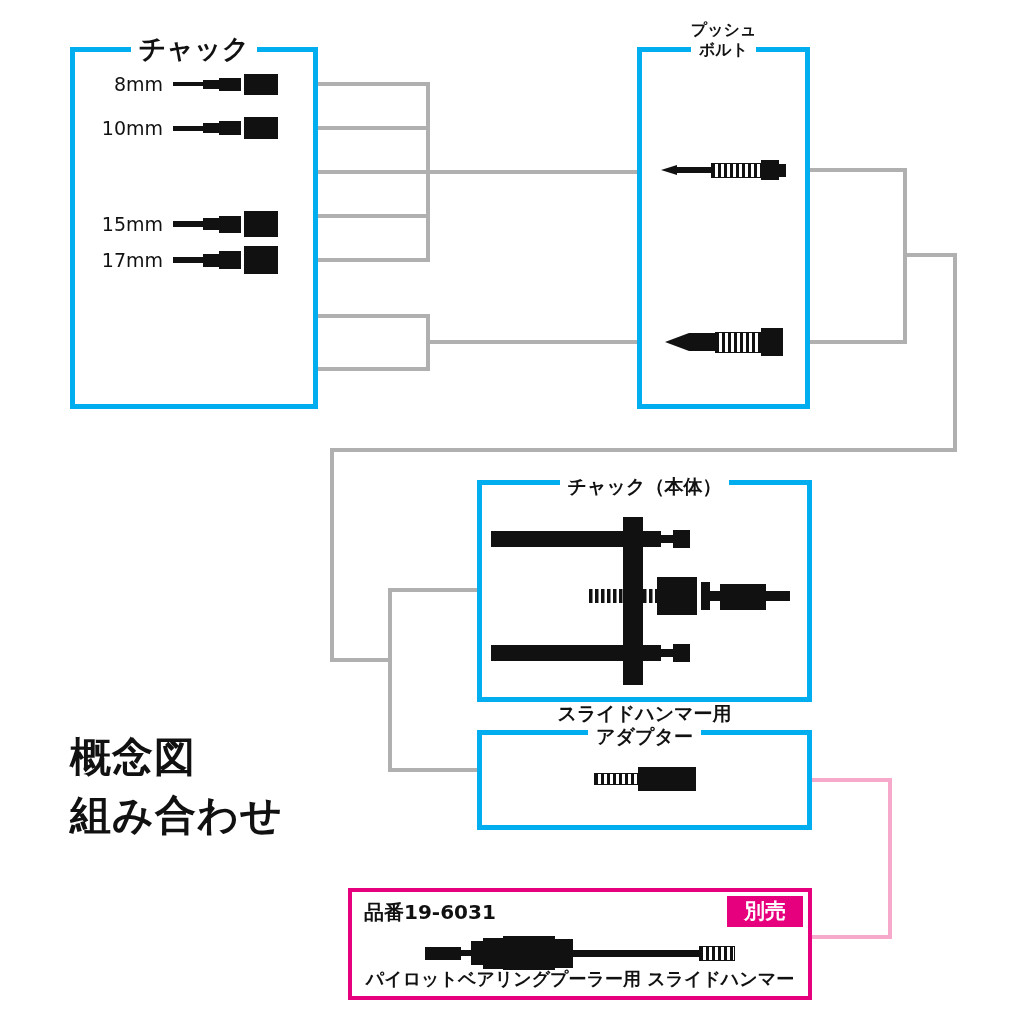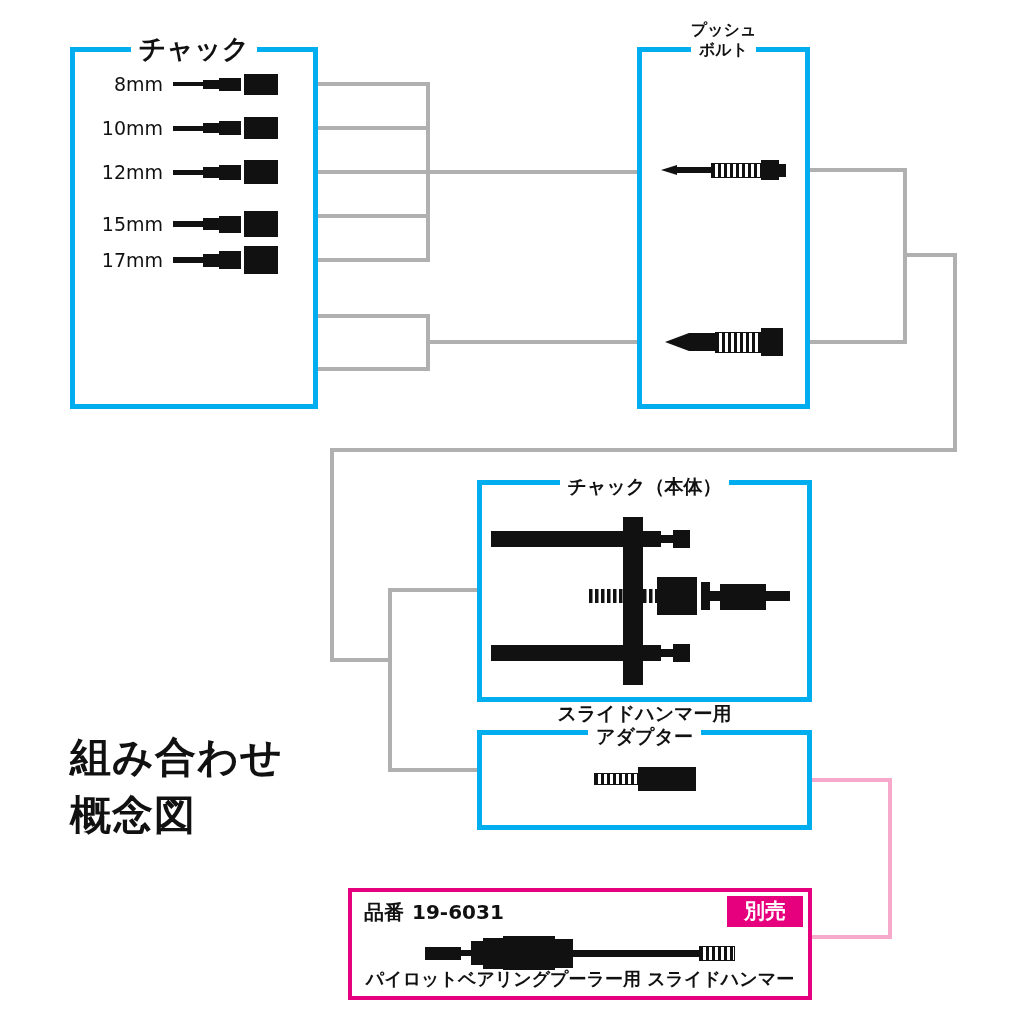--- a/index.html
+++ b/index.html
@@ -33,21 +33,21 @@
 
   
   .puller-svg{position:absolute;left:5px;top:30px;}
 
   
   .adapter-art{position:absolute;left:0;right:0;top:32px;display:flex;justify-content:center;align-items:center;}
 
   
   .sep-box{position:absolute;background:#fff;border:4px solid #e6007e;z-index:2;}
   .part-row{position:absolute;left:12px;top:7px;font-size:20px;font-weight:bold;white-space:nowrap;}
-  .part-row .num{margin-left:8px;}
+  .part-row .num{margin-left:0;}
   .badge{position:absolute;right:5px;top:4px;background:#e6007e;color:#fff;font-size:21px;font-weight:bold;padding:3px 17px;line-height:1.2;}
   .hammer-art{position:absolute;left:0;right:0;top:44px;display:flex;justify-content:center;align-items:center;}
   .product-name{position:absolute;left:0;right:0;bottom:5px;text-align:center;font-size:18px;font-weight:bold;white-space:nowrap;}
 
   
   .caption{position:absolute;left:70px;top:728px;font-size:41px;font-weight:600;line-height:1.42;letter-spacing:1px;z-index:3;}
 </style>
 </head>
 <body>
 
@@ -89,29 +89,20 @@
           <i class="p blk" style="width:34px;height:21px"></i>
       </span>
     </div>
     <div class="chuck-row" style="top:58px">
       <span class="chuck-label">10mm</span>
       <span class="art">
         <i class="p" style="width:30px;height:5px"></i>
           <i class="p" style="width:16px;height:10px"></i>
           <i class="p" style="width:22px;height:14px"></i>
           <i class="p blk" style="width:34px;height:22px"></i>
-      </span>
-    </div>
-    <div class="chuck-row" style="top:102px">
-      <span class="chuck-label">12mm</span>
-      <span class="art">
-        <i class="p" style="width:30px;height:5px"></i>
-          <i class="p" style="width:16px;height:11px"></i>
-          <i class="p" style="width:22px;height:15px"></i>
-          <i class="p blk" style="width:34px;height:24px"></i>
       </span>
     </div>
     <div class="chuck-row" style="top:154px">
       <span class="chuck-label">15mm</span>
       <span class="art">
         <i class="p" style="width:30px;height:6px"></i>
           <i class="p" style="width:16px;height:12px"></i>
           <i class="p" style="width:22px;height:17px"></i>
           <i class="p blk" style="width:34px;height:26px"></i>
       </span>
@@ -202,17 +193,17 @@
         <i class="p" style="width:26px;height:34px"></i>
         <i class="p" style="width:26px;height:34px"></i>
         <i class="p" style="width:18px;height:29px"></i>
         <i class="p" style="width:126px;height:7px"></i>
         <i class="thr" style="width:36px;height:15px"></i>
     </div>
     <div class="product-name">パイロットベアリングプーラー用 スライドハンマー</div>
   </div>
 
   <div class="caption">
+    <div>概念図</div>
     <div>組み合わせ</div>
-    <div>概念図</div>
   </div>
 
 </div>
 
 </body></html>

